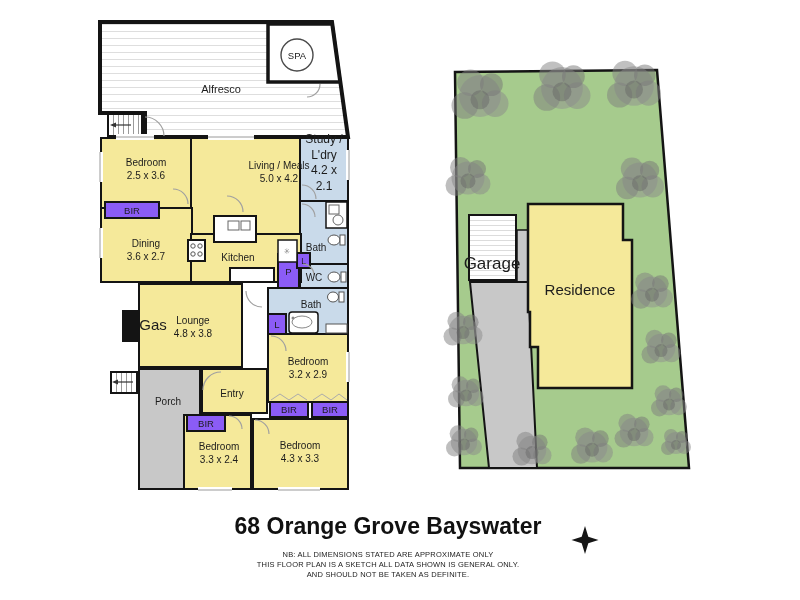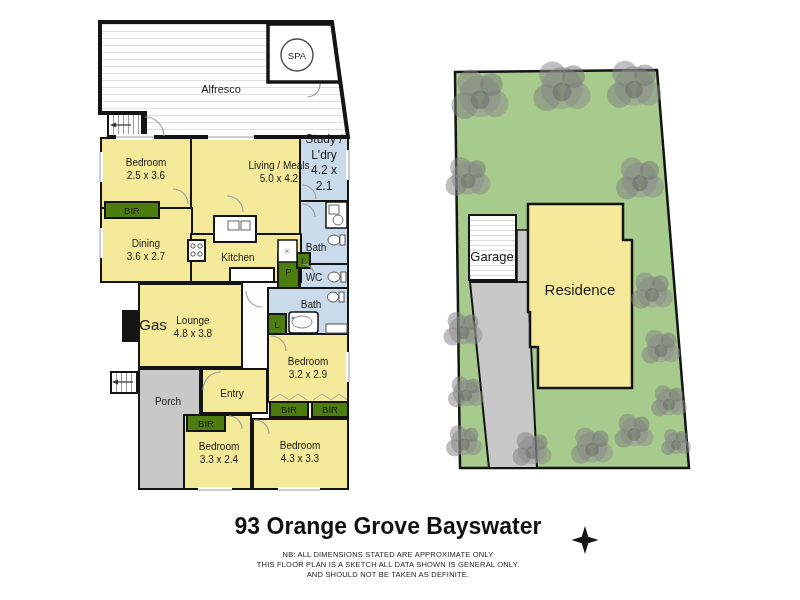--- a/index.html
+++ b/index.html
@@ -3,21 +3,21 @@
 <meta charset="utf-8">
 <style>
   html,body{margin:0;padding:0;background:#fff;}
   #canvas{position:relative;width:800px;height:600px;background:#fff;overflow:hidden;
           font-family:"Liberation Sans","DejaVu Sans",sans-serif;}
   svg{position:absolute;left:0;top:0;pointer-events:none;}
   .room{position:absolute;box-sizing:border-box;border:2.5px solid #141414;z-index:2;}
   .yellow{background:#F5E99A;}
   .blue{background:#C9DAEA;}
   .gray{background:#C8C8C8;}
-  .closet{position:absolute;box-sizing:border-box;border:2.5px solid #141414;background:#4d7c0f;
+  .closet{position:absolute;box-sizing:border-box;border:2.5px solid #141414;background:#8b5cf6;
           display:flex;align-items:center;justify-content:center;z-index:3;
           font-size:9.5px;color:#1c1c1c;}
   .lbl{position:absolute;transform:translate(-50%,-50%);text-align:center;z-index:5;
        font-size:10px;line-height:1.3;color:#1c1c1c;white-space:nowrap;}
   .lbl .dims{display:block;}
   .wrap{white-space:normal;}
   .stairs{position:absolute;box-sizing:border-box;border:2px solid #141414;z-index:2;
           background:repeating-linear-gradient(90deg,#fff 0 4px,#9a9a9a 4px 5px);}
   .gasbox{position:absolute;background:#141414;z-index:3;}
   #garage-box{position:absolute;box-sizing:border-box;border:2.5px solid #141414;z-index:2;
@@ -216,23 +216,23 @@
   <div class="lbl" style="left:316px;top:247px;"><span>Bath</span></div>
   <div class="lbl" style="left:314px;top:277px;"><span>WC</span></div>
   <div class="lbl" style="left:311px;top:304px;"><span>Bath</span></div>
   <div class="lbl" style="left:308px;top:368px;">
     <span>Bedroom</span><span class="dims">3.2 x 2.9</span></div>
   <div class="lbl" style="left:219px;top:453px;">
     <span>Bedroom</span><span class="dims">3.3 x 2.4</span></div>
   <div class="lbl" style="left:300px;top:452px;">
     <span>Bedroom</span><span class="dims">4.3 x 3.3</span></div>
 
-  <div class="lbl" style="left:492px;top:257px;font-size:13px;"><span>Garage</span></div>
+  <div class="lbl" style="left:492px;top:264px;font-size:17px;"><span>Garage</span></div>
   <div class="lbl" style="left:580px;top:290px;font-size:15px;"><span>Residence</span></div>
 
-  <div id="title">93 Orange Grove Bayswater</div>
+  <div id="title">68 Orange Grove Bayswater</div>
   <div id="disclaimer">
     <div>NB: ALL DIMENSIONS STATED ARE APPROXIMATE ONLY</div>
     <div>THIS FLOOR PLAN IS A SKETCH ALL DATA SHOWN IS GENERAL ONLY.</div>
     <div>AND SHOULD NOT BE TAKEN AS DEFINITE.</div>
   </div>
 
 </div>
 
 </body></html>

